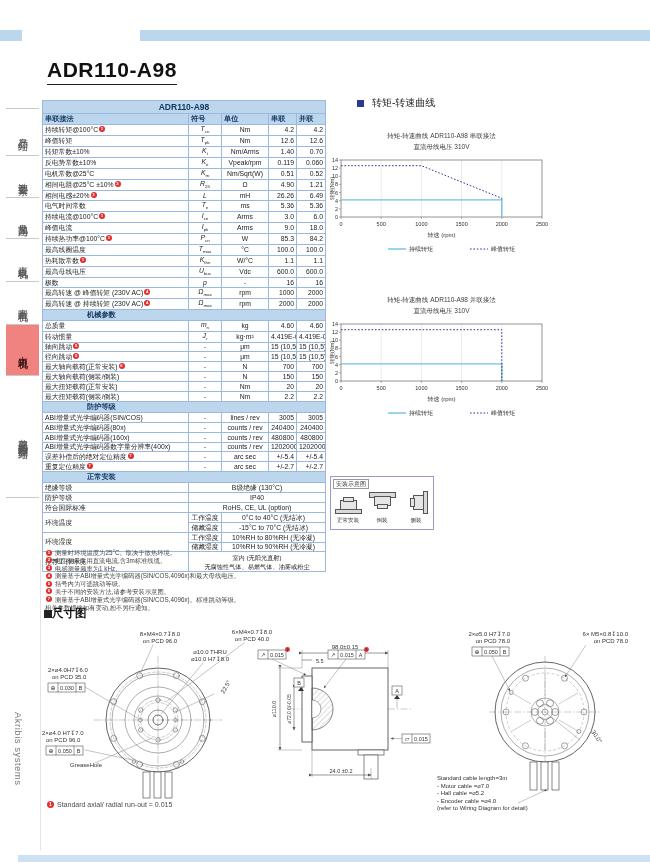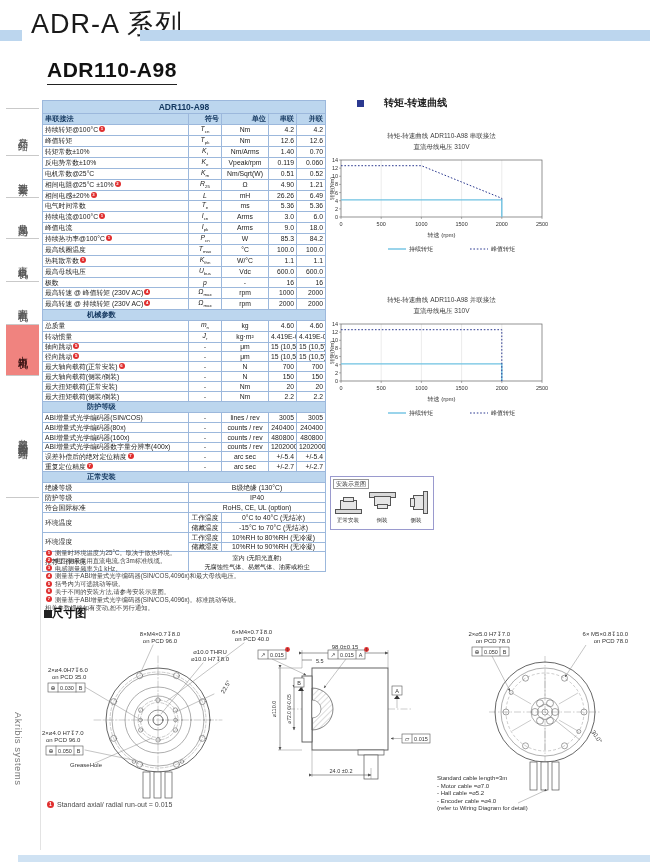--- a/index.html
+++ b/index.html
@@ -24,21 +24,21 @@
 
   
   .model-title{position:absolute;left:47px;top:58px;margin:0;font-size:21px;font-weight:600;color:#111;
                border-bottom:1.5px solid #222;padding-bottom:2px;letter-spacing:0.5px;}
 
   
   .spec-wrap{position:absolute;left:42px;top:100px;width:283px;}
   table.spec{border-collapse:collapse;width:283px;table-layout:fixed;border:1px solid #2e75b6;}
   table.spec td,table.spec th{border:0.6px solid #9cb8dc;padding:0 2px;line-height:1.05;overflow:hidden;white-space:nowrap;}
   td.ttl{height:12px;background:#bcd6ee;text-align:center;font-weight:bold;font-size:8.5px;color:#12365e;}
-  tr.colhead th{height:10px;background:#bcd6ee;font-size:7.2px;color:#12365e;text-align:right;}
+  tr.colhead th{height:10px;background:#bcd6ee;font-size:7.2px;color:#12365e;text-align:left;}
   tr.colhead th:first-child{text-align:left;}
   tr.sec td{height:10px;background:#bcd6ee;font-weight:bold;font-size:7.2px;color:#12365e;text-align:left;padding-left:44px;}
   tr.sr td{height:8.9px;font-size:6.8px;color:#222;}
   td.lbl{text-align:left;}
   td.sym{text-align:center;font-size:6.4px;color:#333;}
   td.sym .b{font-style:italic;}
   td.sym .s{font-size:4.4px;vertical-align:sub;}
   td.unit{text-align:center;font-size:6.2px;color:#333;}
   td.num{text-align:right;font-size:6.6px;}
   td.sublbl{text-align:center;font-size:6.3px;color:#333;}
@@ -47,21 +47,21 @@
   td.valc.tall div{line-height:9px;font-size:6.2px;}
   .fn{display:inline-block;width:6px;height:6px;border-radius:50%;background:#e02f2f;color:#fff;font-size:4.3px;
       line-height:6px;text-align:center;vertical-align:2px;margin-left:1px;font-weight:bold;}
 
   
   .footnotes{position:absolute;left:45px;top:549px;width:290px;}
   .fnote{display:flex;align-items:flex-start;gap:3px;line-height:7.8px;font-size:6.3px;color:#444;}
   .fnote .fn{flex:0 0 auto;margin-top:0.5px;}
 
   
-  .charts-heading{position:absolute;left:357px;top:96px;display:flex;align-items:center;gap:20px;font-weight:bold;font-size:10px;color:#222;}
+  .charts-heading{position:absolute;left:357px;top:96px;display:flex;align-items:center;gap:8px;font-weight:normal;font-size:10px;color:#222;}
   .sq{display:inline-block;width:7px;height:7px;background:#2b3990;}
   .chart-host{position:absolute;}
   #chart1{left:330px;top:128px;}
   #chart2{left:330px;top:292px;}
 
   
   .install-box{position:absolute;left:330px;top:476px;width:102px;height:52px;border:1px solid #9a9ace;background:#fff;}
   .install-title{position:absolute;left:2px;top:2px;border:0.6px solid #999;background:#fff;padding:0 2px;font-size:6px;color:#333;line-height:8px;}
   .mounts{position:absolute;left:0;top:12px;width:102px;display:flex;justify-content:space-around;}
   .mount{display:flex;flex-direction:column;align-items:center;}
@@ -86,21 +86,20 @@
   .runout-note{position:absolute;left:46px;top:801px;display:flex;align-items:center;gap:3px;}
   .runout-note .fn{width:7px;height:7px;line-height:7px;font-size:5px;vertical-align:0;}
   .runout-note span.t{font-size:7px;color:#4a4a4a;}
 </style>
 </head>
 <body>
 
 <div class="page">
 
   <div class="bar left"></div>
-  <h1 class="series-title">ADR-A 系列</h1>
   <div class="bar right"></div>
 
   <nav class="sidebar" id="sidebar">
       <div class="side-item" style="height: 46px;">产品介绍</div>
       <div class="side-item" style="height: 41px;">选型要素</div>
       <div class="side-item" style="height: 40px;">常见问题</div>
       <div class="side-item" style="height: 42px;">直线电机</div>
       <div class="side-item" style="height: 42px;">音圈电机</div>
       <div class="side-item active" style="height: 50px;">力矩电机</div>
       <div class="side-item" style="height: 121px;">龙门平台的运动控制介绍</div>

